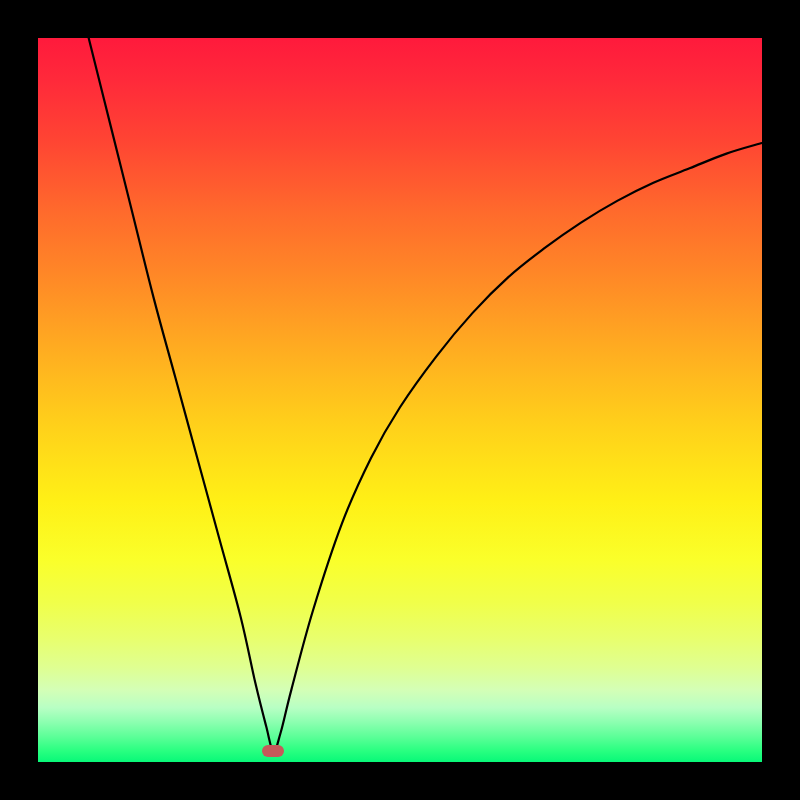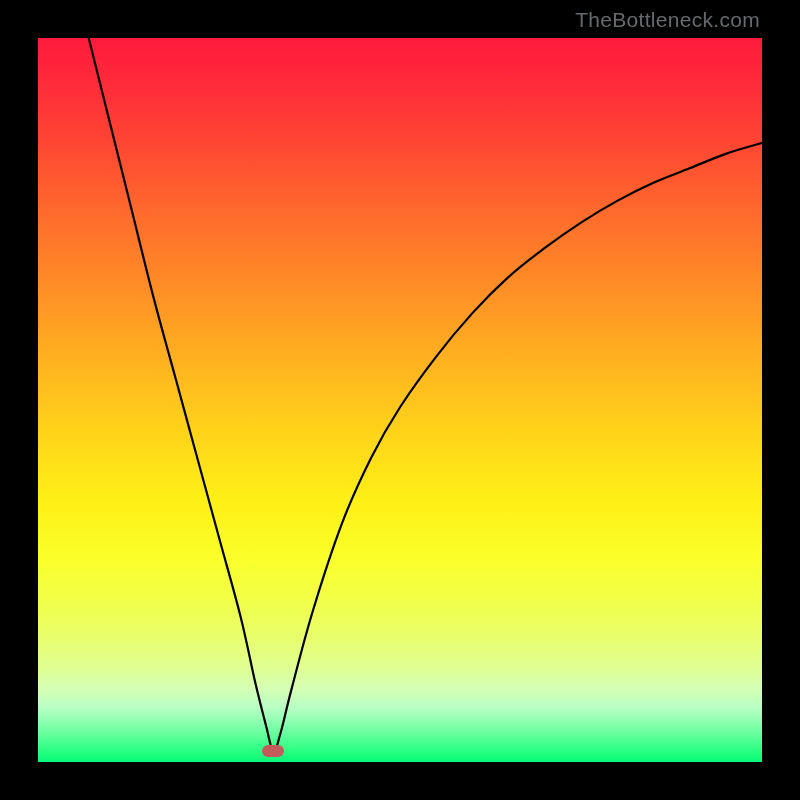--- a/index.html
+++ b/index.html
@@ -68,21 +68,20 @@
     border-radius: 6px;
     background: #c55a5a;
     transform: translate(-50%, -50%);
   }
 </style>
 </head>
 <body>
 
 <div class="chart-container">
 
-  <div class="watermark">TheBottleneck.com</div>
 
   <div class="plot-area">
     <svg class="curve" viewBox="0 0 724 724" preserveAspectRatio="none">
       <path id="curvePath" fill="none" stroke="#000" stroke-width="2.2" stroke-linejoin="round" stroke-linecap="round" d="M 50.68000000000001 0 C 54.589600000000004 15.638399999999999 64.58080000000001 55.6032 72.4 86.88 C 80.2192 118.15679999999999 86.30080000000001 142.48319999999998 94.12 173.76 C 101.9392 205.0368 108.02080000000001 230.66639999999998 115.84 260.64 C 123.6592 290.61359999999996 129.7408 311.60959999999994 137.56 340.28 C 145.3792 368.9504 151.4608 391.2496 159.28 419.92 C 167.0992 448.59040000000005 173.1808 470.8896 181 499.56 C 188.8192 528.2304 196.20400000000004 553.1360000000001 202.72000000000003 579.2 C 209.23600000000002 605.264 212.6388 624.812 217.2 644.36 C 221.76119999999997 663.908 224.802 675.4196 228.06 687.8 C 231.318 700.1804 232.6936 711.8368 235.3 713.14 C 237.90640000000002 714.4431999999999 239.28200000000004 706.1171999999999 242.54000000000002 695.04 C 245.798 683.9628 247.5356 673.7544 253.39999999999998 651.6 C 259.26439999999997 629.4456 265.9976 601.9336000000001 275.12 571.96 C 284.24240000000003 541.9864 293.6544 512.4472 304.08 485.08 C 314.50559999999996 457.71279999999996 322.61440000000005 440.7712 333.04 419.92 C 343.4656 399.0688 350.2712 387.4848 362 369.24 C 373.7288 350.9952 385.16800000000006 335.50159999999994 398.20000000000005 318.55999999999995 C 411.232 301.61839999999995 421.368 289.4552 434.4 275.12 C 447.43199999999996 260.7848 457.56800000000004 250.64879999999997 470.6 238.91999999999996 C 483.632 227.19119999999995 493.768 219.73400000000004 506.79999999999995 209.96000000000004 C 519.832 200.18600000000004 529.968 193.0908 543 184.62 C 556.032 176.1492 566.168 170.0676 579.2 162.89999999999998 C 592.2320000000001 155.73239999999996 602.3679999999999 150.66439999999994 615.4 144.79999999999995 C 628.432 138.93559999999997 638.568 135.53280000000004 651.6 130.32000000000005 C 664.6320000000001 125.10720000000006 674.7679999999999 120.40120000000003 687.8 115.84000000000003 C 700.832 111.27880000000003 717.484 106.93480000000002 724 104.98000000000002"></path>
     </svg>
     <div class="marker" id="marker" style="left: 235.3px; top: 713.14px; background: rgb(197, 90, 90);"></div>
   </div>
 
 </div>
 

